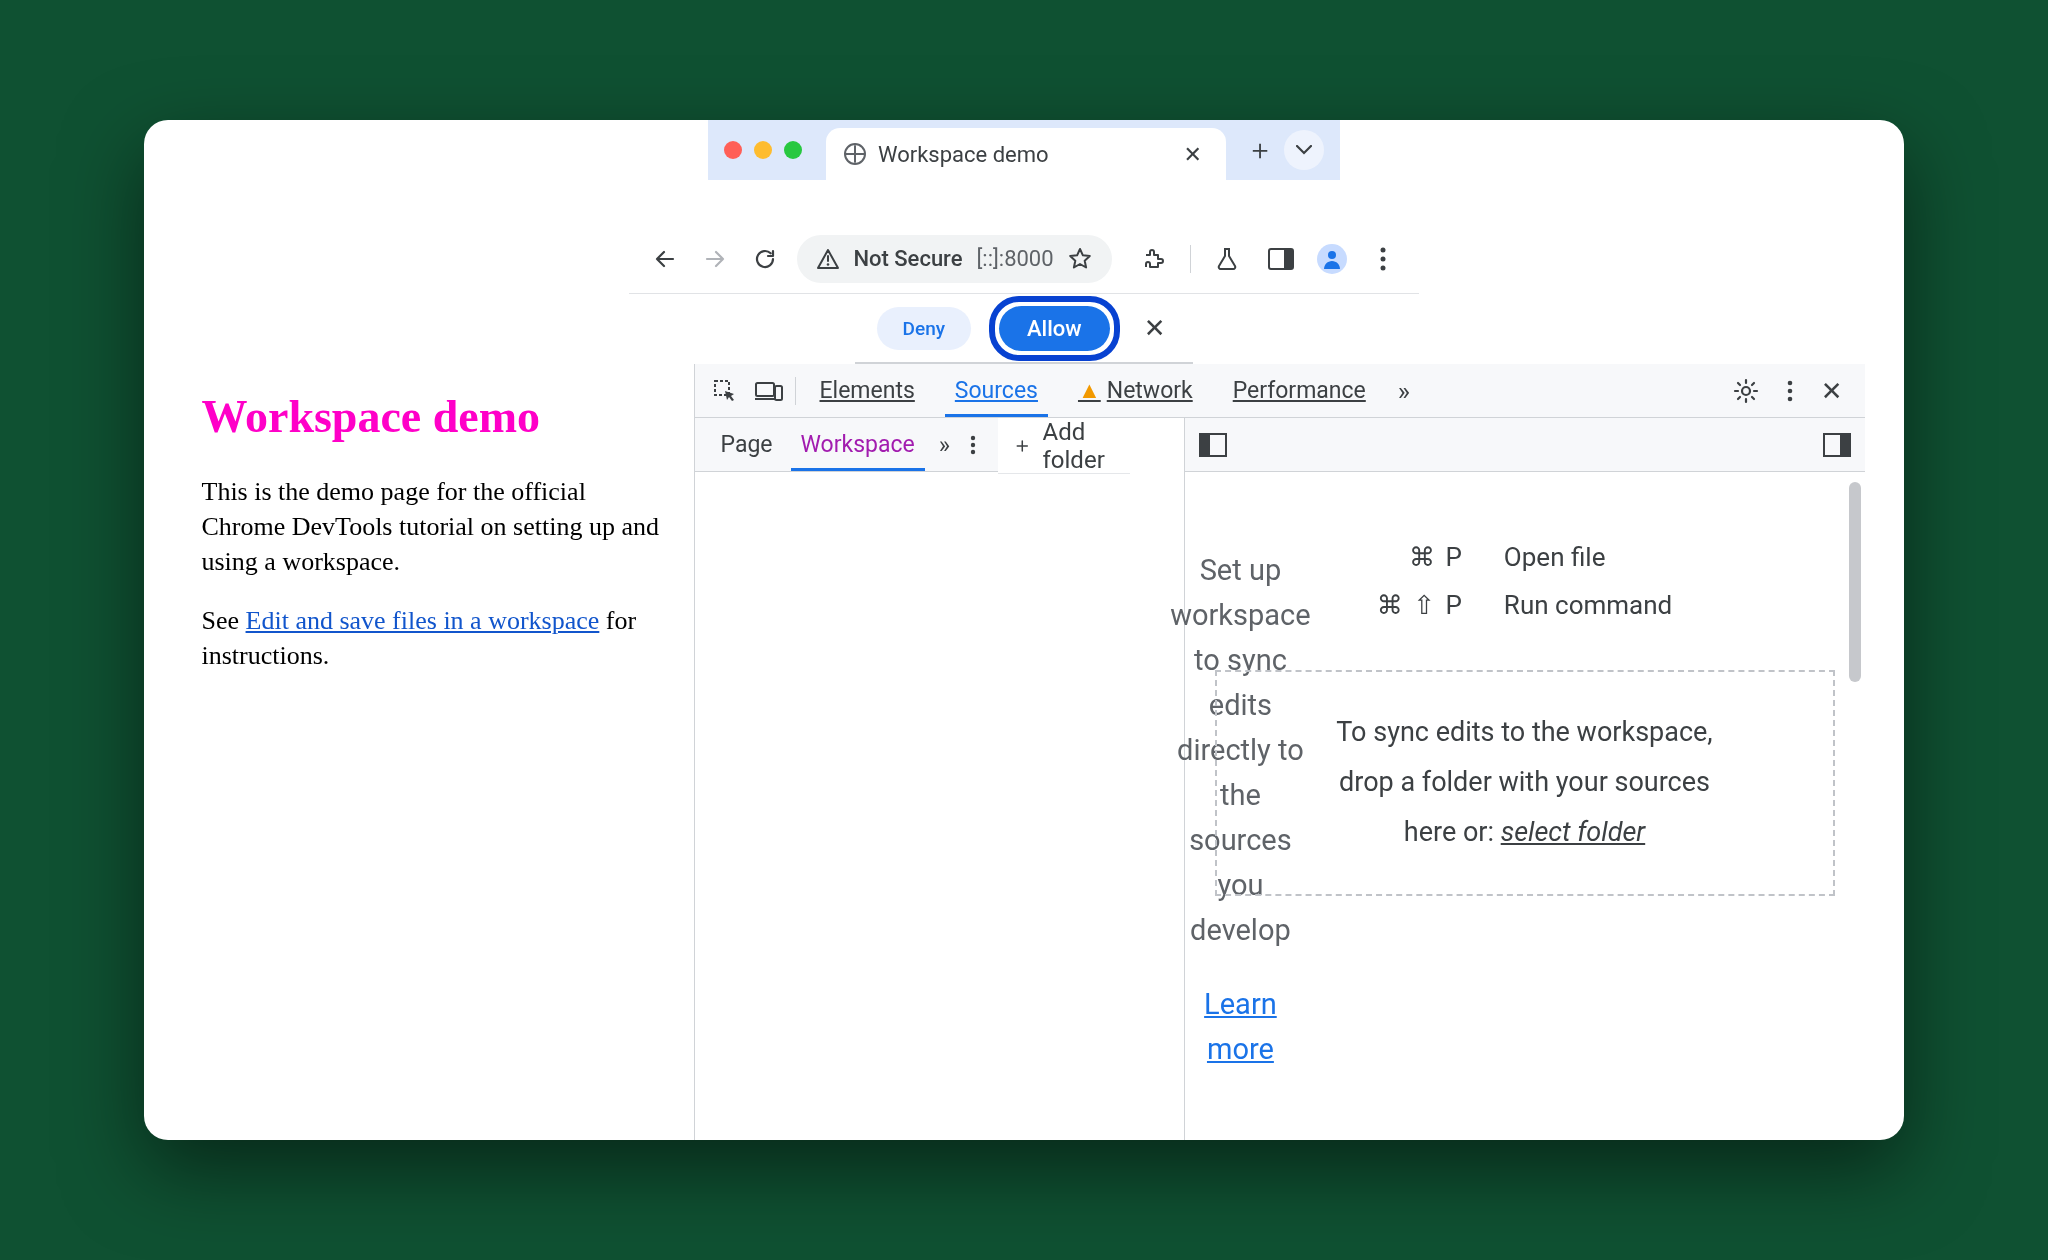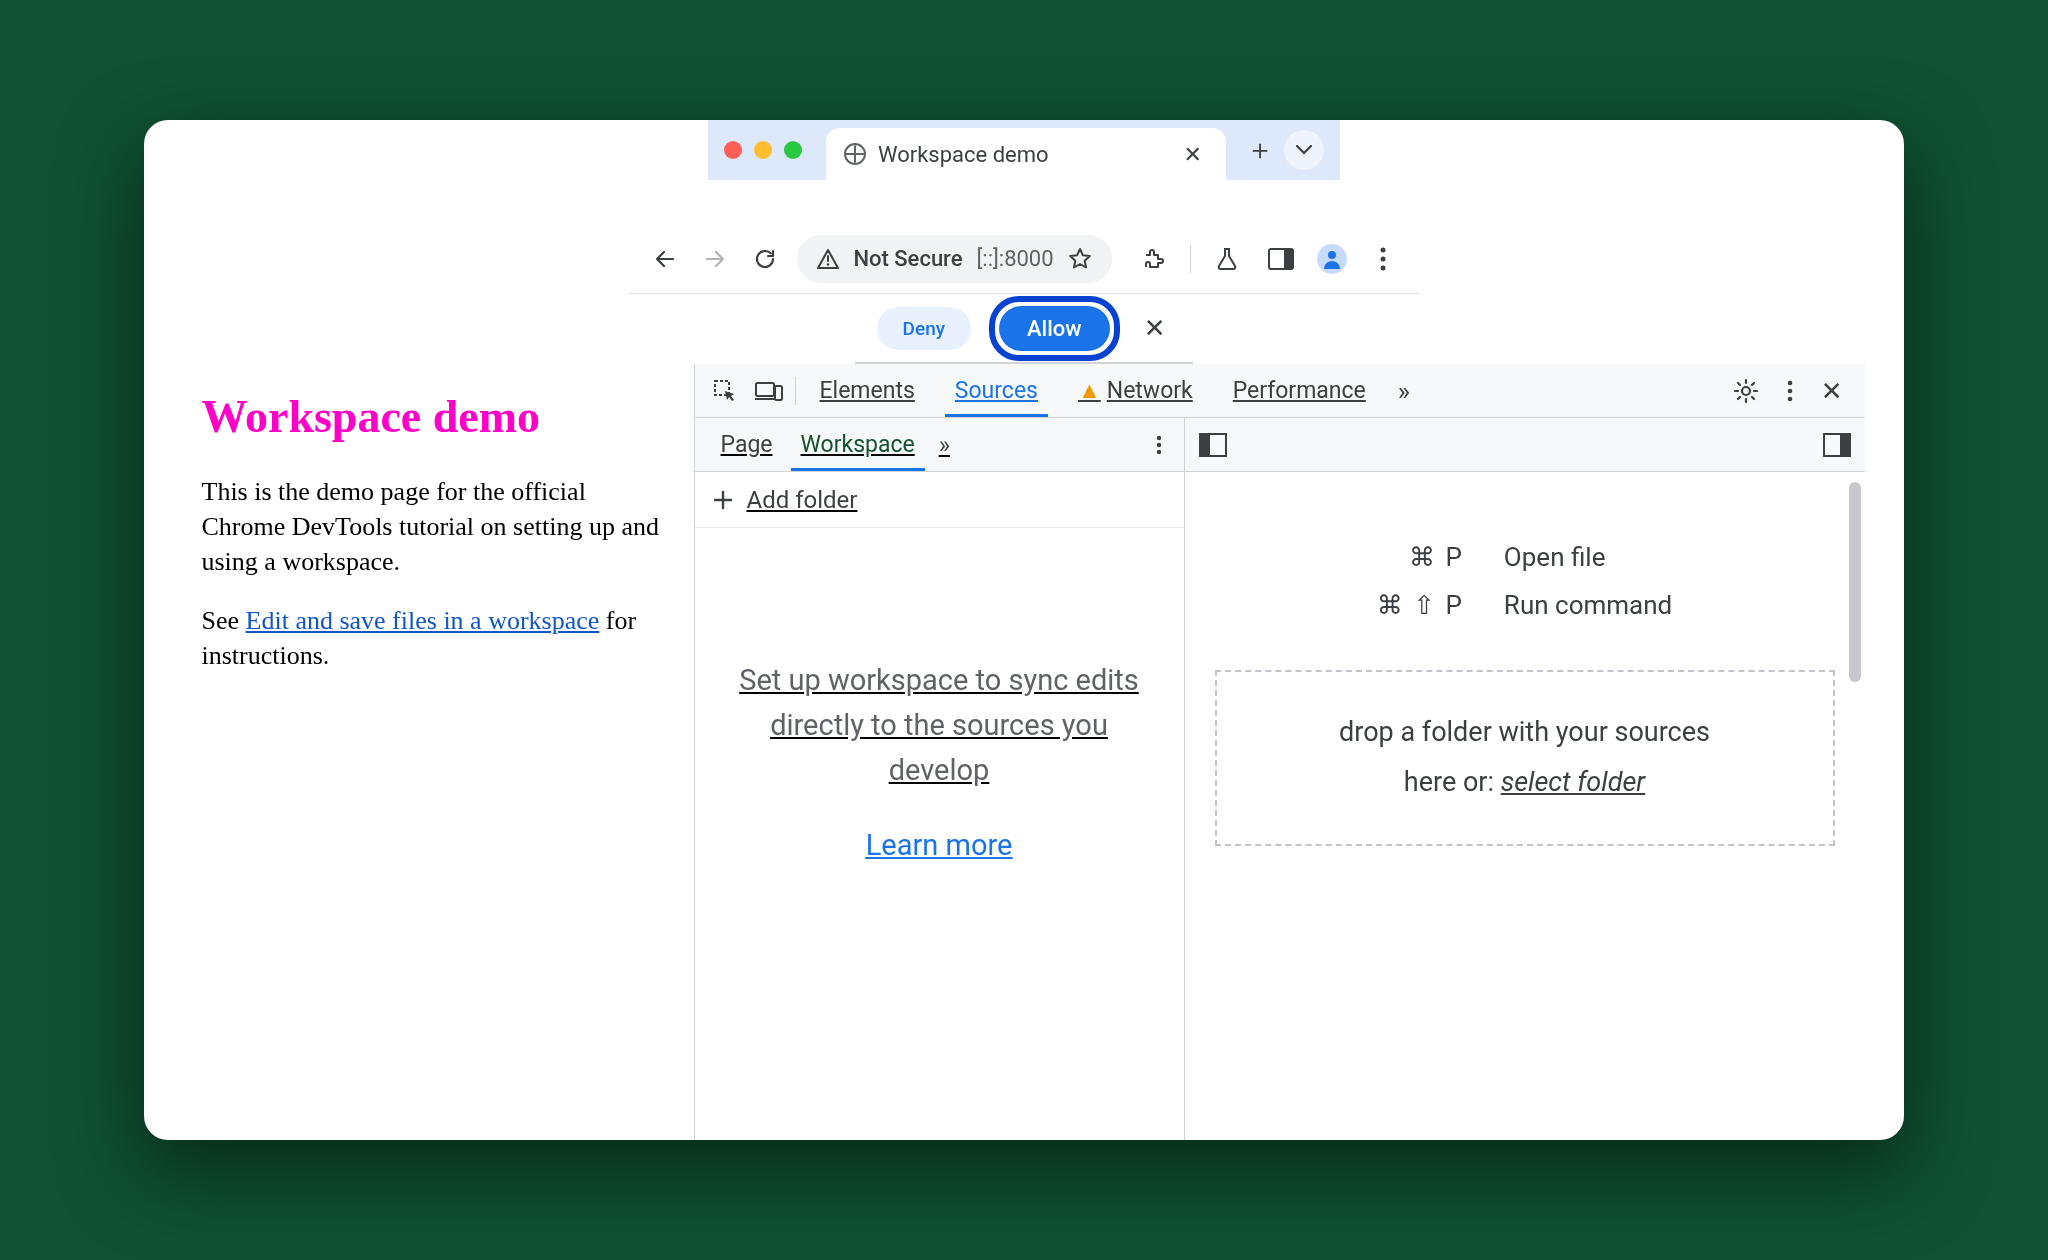--- a/index.html
+++ b/index.html
@@ -190,35 +190,33 @@
   .dt-overflow { font-size:26px; color:#3c4043; padding:0 8px; cursor:pointer;}
   .dt-settings { padding:0 10px; cursor:pointer; }
   .dt-menu { font-size:24px; padding:0 10px; cursor:pointer;}
   .dt-close { font-size:26px; padding:0 10px; cursor:pointer;}
   
   .dt-content { flex:1; display:flex; overflow:hidden;}
   .src-left {
     width:490px;
     border-right:1px solid #d0d3d7;
     display:flex;
-    flex-direction:column;
-    text-decoration:underline;
   }
   .src-subtabs {
     height:54px;
     background:#f7f8fa;
     border-bottom:1px solid #d0d3d7;
     display:flex;
     align-items:center;
     padding:0 12px;
     font-size:23px;
     color:#3c4043;
   }
   .src-subtab { padding:12px 14px; cursor:pointer; position:relative;}
-  .src-subtab.active { color:#14532d; }
+  .src-subtab.active { color:#a21caf; }
   .src-subtab.active::after {
     content:""; position:absolute; left:4px; right:4px; bottom:-1px; height:3px; background:#1a73e8;
   }
   .src-subtabs .ov { font-size:24px; padding:0 10px; cursor:pointer;}
   .src-subtabs .menu { margin-left:auto; font-size:22px; padding:0 10px; cursor:pointer;}
   .add-folder {
     height:56px;
     border-bottom:1px solid #e5e7ea;
     display:flex;
     align-items:center;
@@ -470,20 +468,21 @@
             <div class="dock-right"></div>
           </div>
           <div class="editor-body">
             <div class="shortcuts">
               <div class="kb">⌘  P</div>
               <div>Open file</div>
               <div class="kb">⌘  ⇧  P</div>
               <div>Run command</div>
             </div>
             <div class="drop-zone">
+              <div>To sync edits to the workspace,</div>
               <div>drop a folder with your sources</div>
               <div>
                 <span>here or: </span><span class="sel">select folder</span>
               </div>
             </div>
             <div class="scroll-thumb"></div>
           </div>
         </div>
       </div>
     </div>

